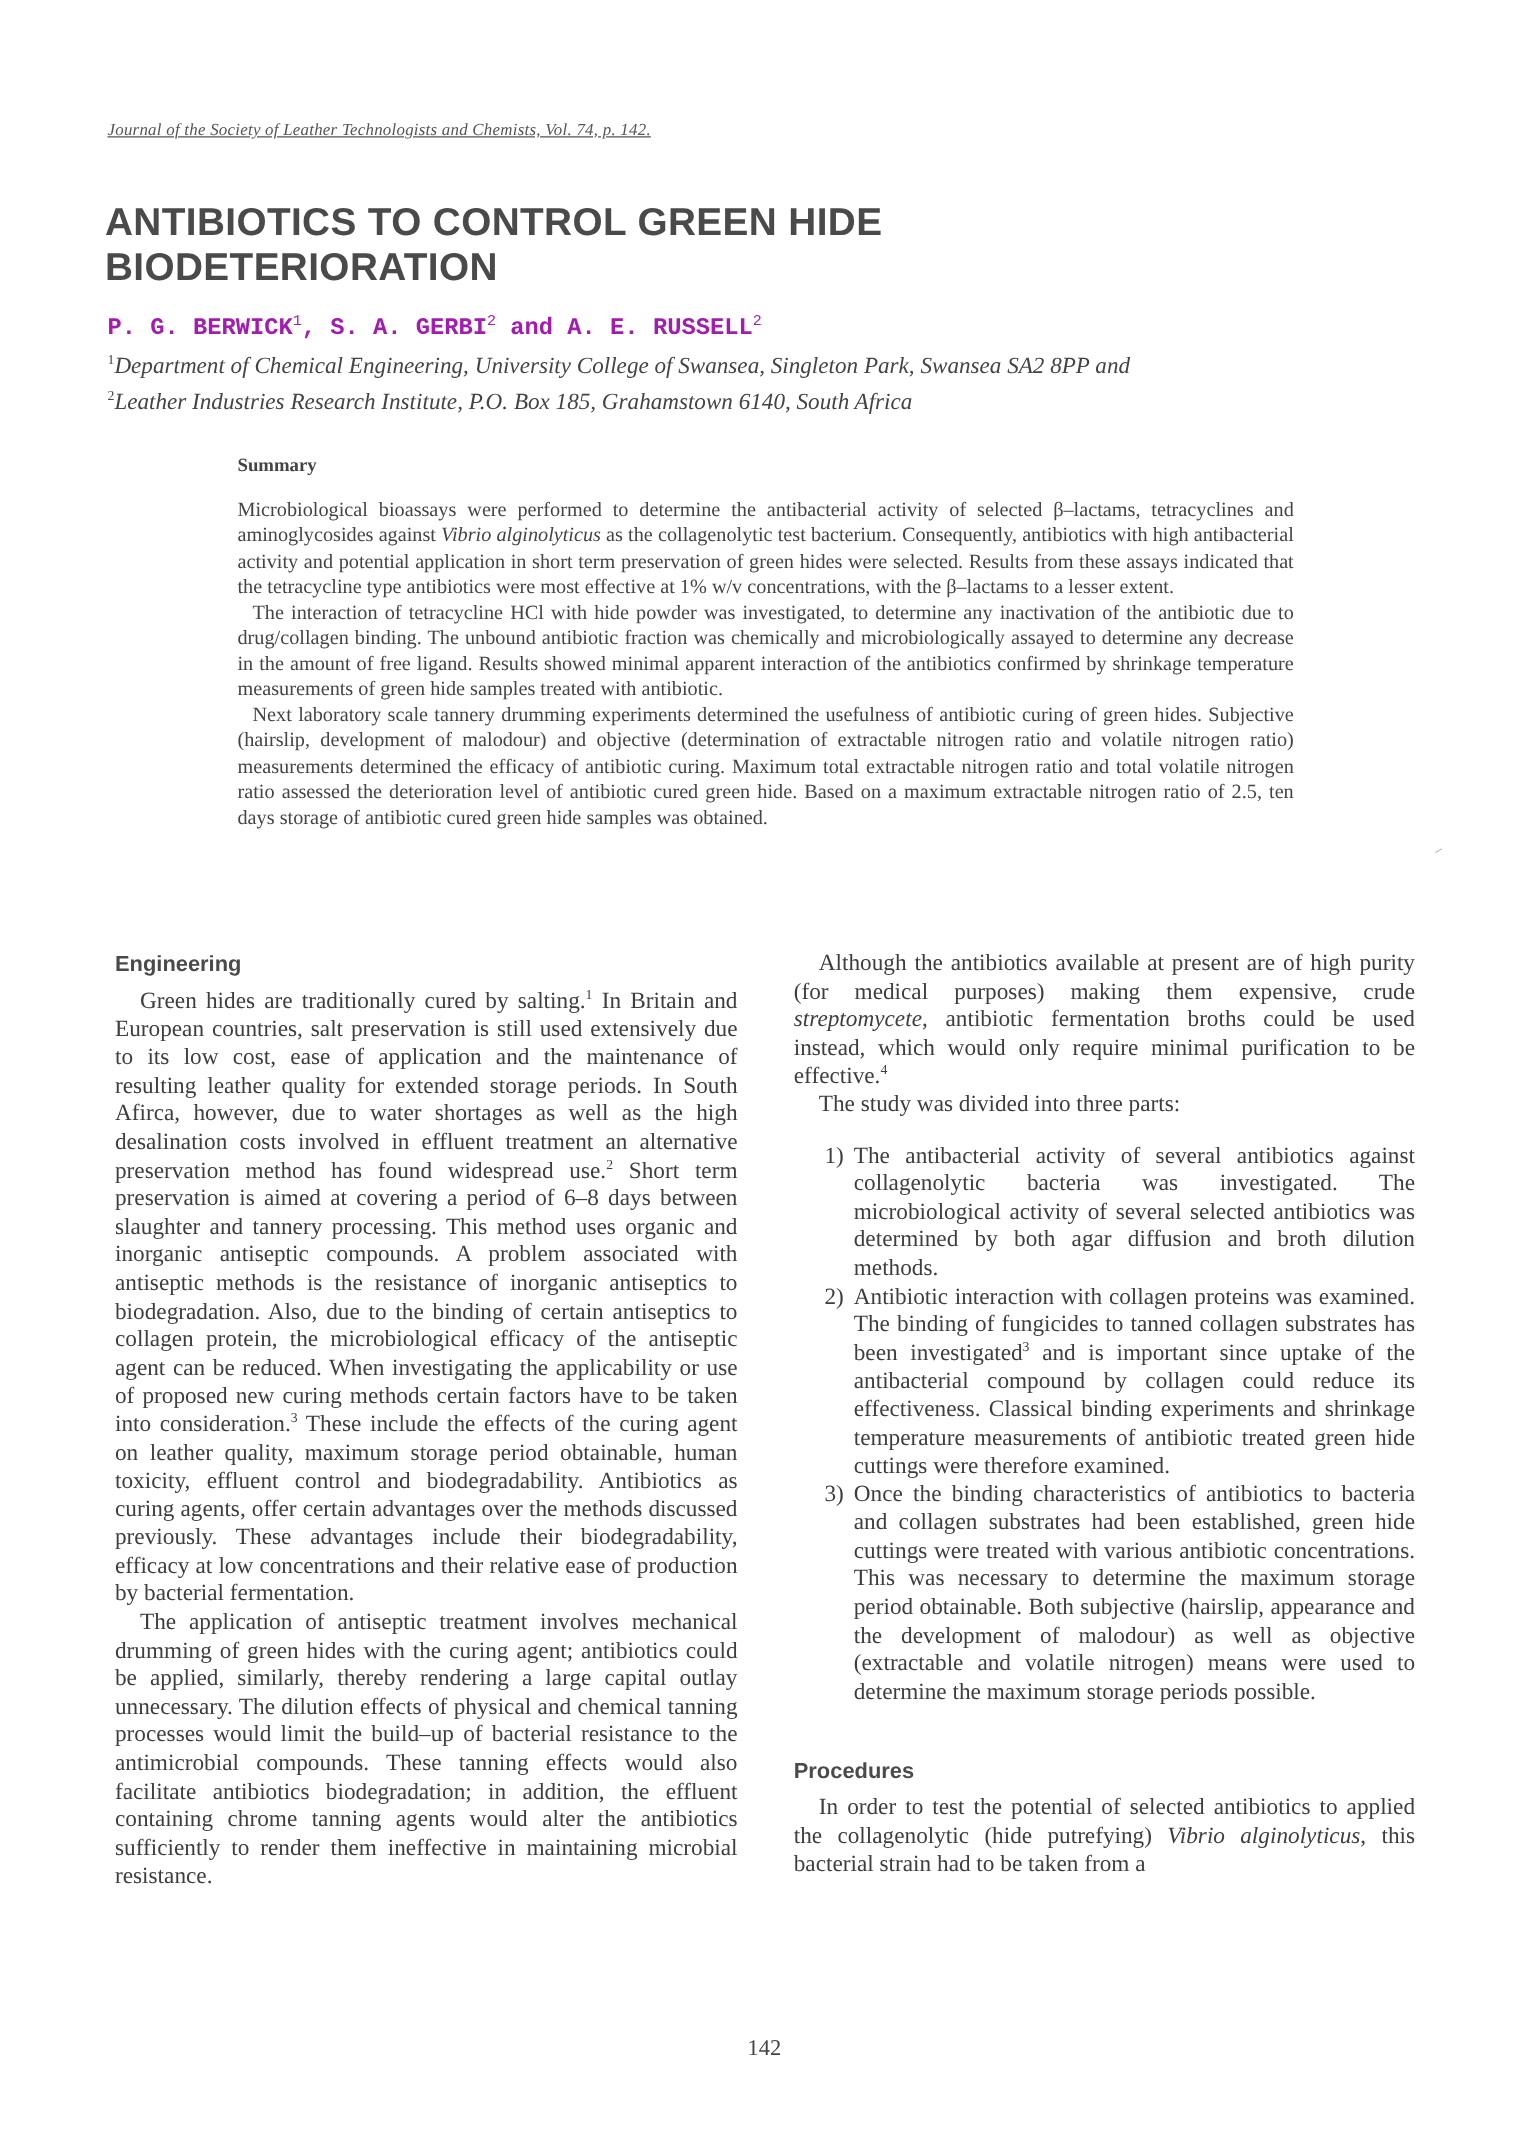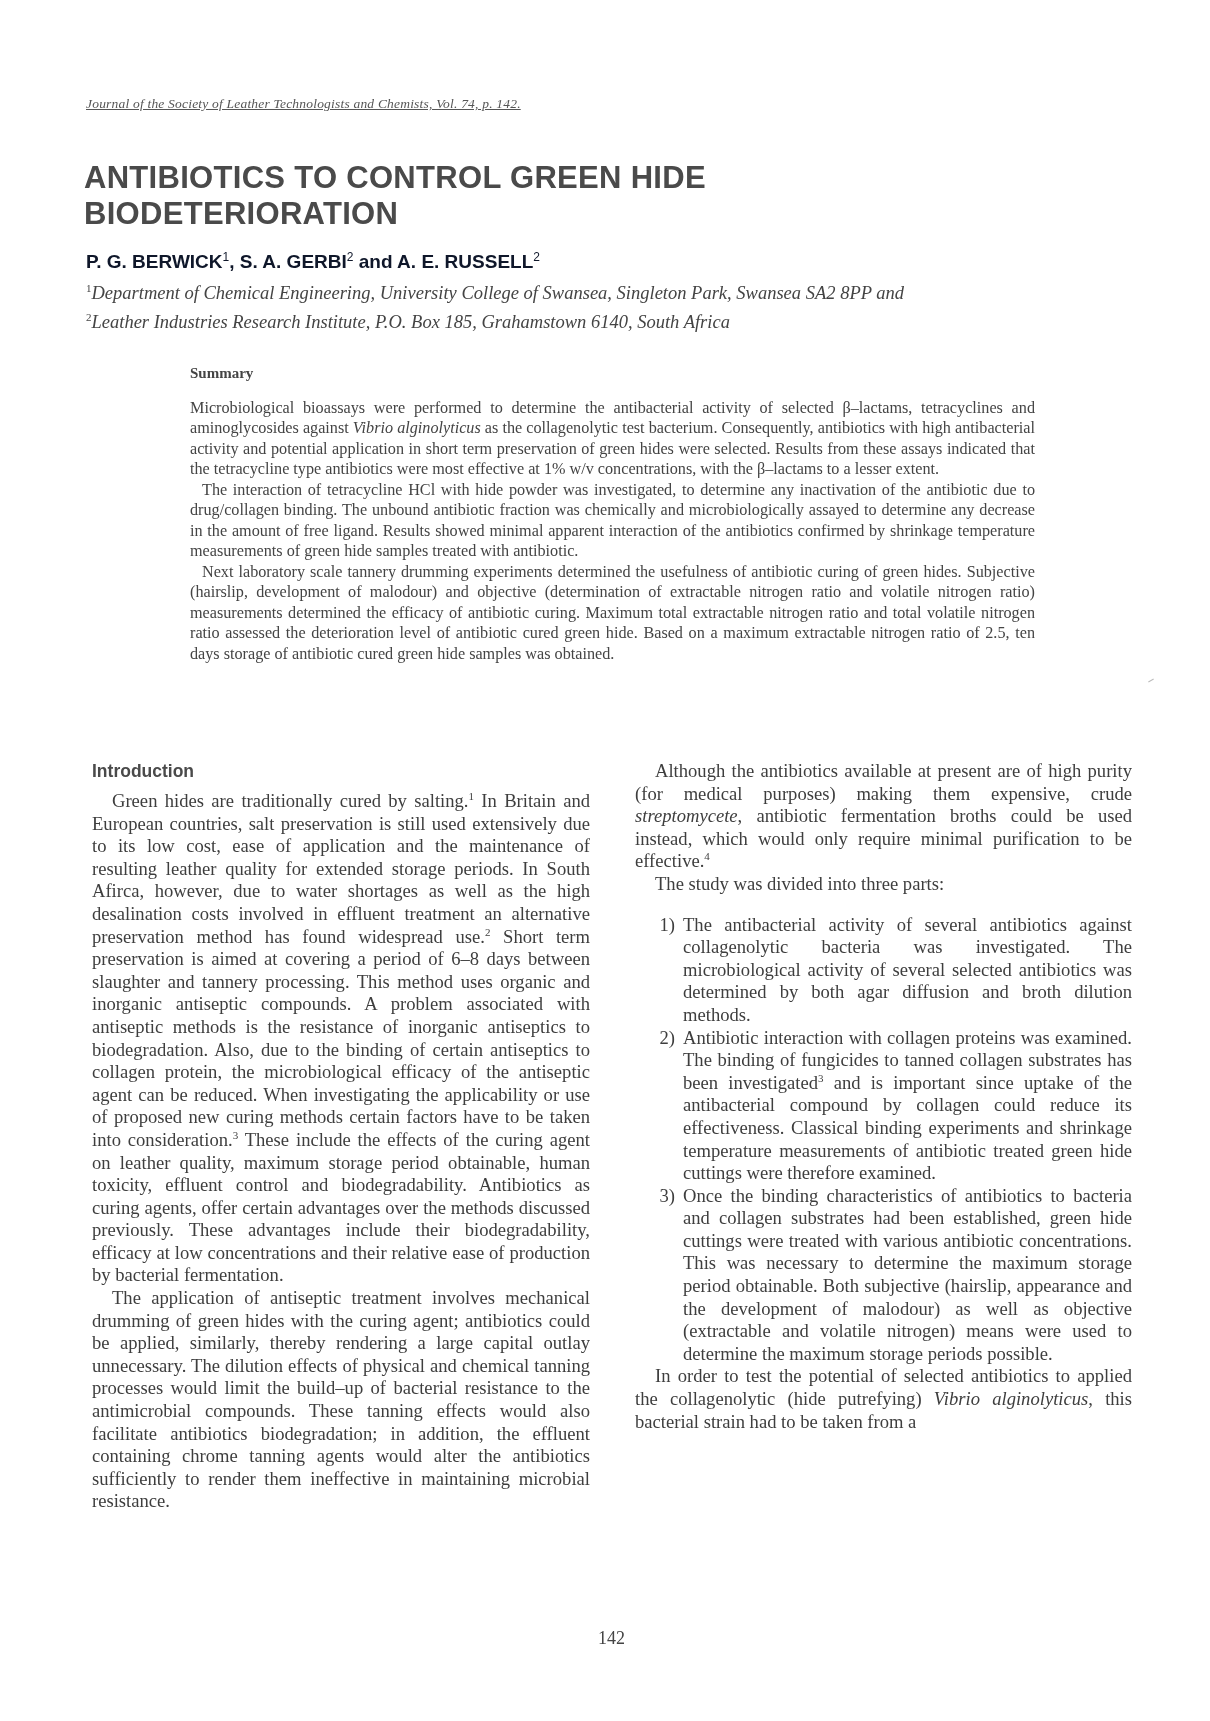--- a/index.html
+++ b/index.html
@@ -34,24 +34,24 @@
       font-weight: bold;
       font-size: 31px;
       line-height: 36px;
       color: #4a4a4a;
       letter-spacing: 0.3px;
     }
     .authors {
       position: absolute;
       left: 86px;
       top: 250px;
-      font-family: Liberation Sans, sans-serif;
+      font-family: Liberation Mono, monospace;
       font-weight: bold;
       font-size: 19px;
-      color: #0f172a;
+      color: #a21caf;
     }
     .authors sup { font-size: 12px; font-weight: normal; }
     .affiliations {
       position: absolute;
       left: 86px;
       top: 276px;
       width: 1040px;
       font-style: italic;
       font-size: 18.5px;
       line-height: 24px;
@@ -155,21 +155,21 @@
 </div>
 
 <div class="summary">
   <div class="summary-heading">Summary</div>
   <p class="first"><span>Microbiological bioassays were performed to determine the antibacterial activity of selected β–lactams, tetracyclines and aminoglycosides against </span><i>Vibrio alginolyticus</i><span> as the collagenolytic test bacterium. Consequently, antibiotics with high antibacterial activity and potential application in short term preservation of green hides were selected. Results from these assays indicated that the tetracycline type antibiotics were most effective at 1% w/v concentrations, with the β–lactams to a lesser extent.</span></p>
   <p>The interaction of tetracycline HCl with hide powder was investigated, to determine any inactivation of the antibiotic due to drug/collagen binding. The unbound antibiotic fraction was chemically and microbiologically assayed to determine any decrease in the amount of free ligand. Results showed minimal apparent interaction of the antibiotics confirmed by shrinkage temperature measurements of green hide samples treated with antibiotic.</p>
   <p>Next laboratory scale tannery drumming experiments determined the usefulness of antibiotic curing of green hides. Subjective (hairslip, development of malodour) and objective (determination of extractable nitrogen ratio and volatile nitrogen ratio) measurements determined the efficacy of antibiotic curing. Maximum total extractable nitrogen ratio and total volatile nitrogen ratio assessed the deterioration level of antibiotic cured green hide. Based on a maximum extractable nitrogen ratio of 2.5, ten days storage of antibiotic cured green hide samples was obtained.</p>
 </div>
 
 <div class="col col-left">
-  <div class="section-heading">Introduction</div>
+  <div class="section-heading">Engineering</div>
   <p><span>Green hides are traditionally cured by salting.</span><sup>1</sup><span> In Britain and European countries, salt preservation is still used extensively due to its low cost, ease of application and the maintenance of resulting leather quality for extended storage periods. In South Afirca, however, due to water shortages as well as the high desalination costs involved in effluent treatment an alternative preservation method has found widespread use.</span><sup>2</sup><span> Short term preservation is aimed at covering a period of 6–8 days between slaughter and tannery processing. This method uses organic and inorganic antiseptic compounds. A problem associated with antiseptic methods is the resistance of inorganic antiseptics to biodegradation. Also, due to the binding of certain antiseptics to collagen protein, the microbiological efficacy of the antiseptic agent can be reduced. When investigating the applicability or use of proposed new curing methods certain factors have to be taken into consideration.</span><sup>3</sup><span> These include the effects of the curing agent on leather quality, maximum storage period obtainable, human toxicity, effluent control and biodegradability. Antibiotics as curing agents, offer certain advantages over the methods discussed previously. These advantages include their biodegradability, efficacy at low concentrations and their relative ease of production by bacterial fermentation.</span></p>
   <p>The application of antiseptic treatment involves mechanical drumming of green hides with the curing agent; antibiotics could be applied, similarly, thereby rendering a large capital outlay unnecessary. The dilution effects of physical and chemical tanning processes would limit the build–up of bacterial resistance to the antimicrobial compounds. These tanning effects would also facilitate antibiotics biodegradation; in addition, the effluent containing chrome tanning agents would alter the antibiotics sufficiently to render them ineffective in maintaining microbial resistance.</p>
 </div>
 
 <div class="col col-right">
   <p><span>Although the antibiotics available at present are of high purity (for medical purposes) making them expensive, crude </span><i>streptomycete</i><span>, antibiotic fermentation broths could be used instead, which would only require minimal purification to be effective.</span><sup>4</sup></p>
   <p>The study was divided into three parts:</p>
 
   <div class="list">
     <div class="list-item">
@@ -179,18 +179,19 @@
     <div class="list-item">
       <span class="list-num">2)</span>
       <span class="list-text"><span>Antibiotic interaction with collagen proteins was examined. The binding of fungicides to tanned collagen substrates has been investigated</span><sup>3</sup><span> and is important since uptake of the antibacterial compound by collagen could reduce its effectiveness. Classical binding experiments and shrinkage temperature measurements of antibiotic treated green hide cuttings were therefore examined.</span></span>
     </div>
     <div class="list-item">
       <span class="list-num">3)</span>
       <span class="list-text">Once the binding characteristics of antibiotics to bacteria and collagen substrates had been established, green hide cuttings were treated with various antibiotic concentrations. This was necessary to determine the maximum storage period obtainable. Both subjective (hairslip, appearance and the development of malodour) as well as objective (extractable and volatile nitrogen) means were used to determine the maximum storage periods possible.</span>
     </div>
   </div>
 
+  <div class="section-heading proc-heading">Procedures</div>
   <p><span>In order to test the potential of selected antibiotics to applied the collagenolytic (hide putrefying) </span><i>Vibrio alginolyticus</i><span>, this bacterial strain had to be taken from a</span></p>
 </div>
 
 <div class="stray-mark"></div>
 
 <div class="page-number">142</div>
 
 </body></html>

